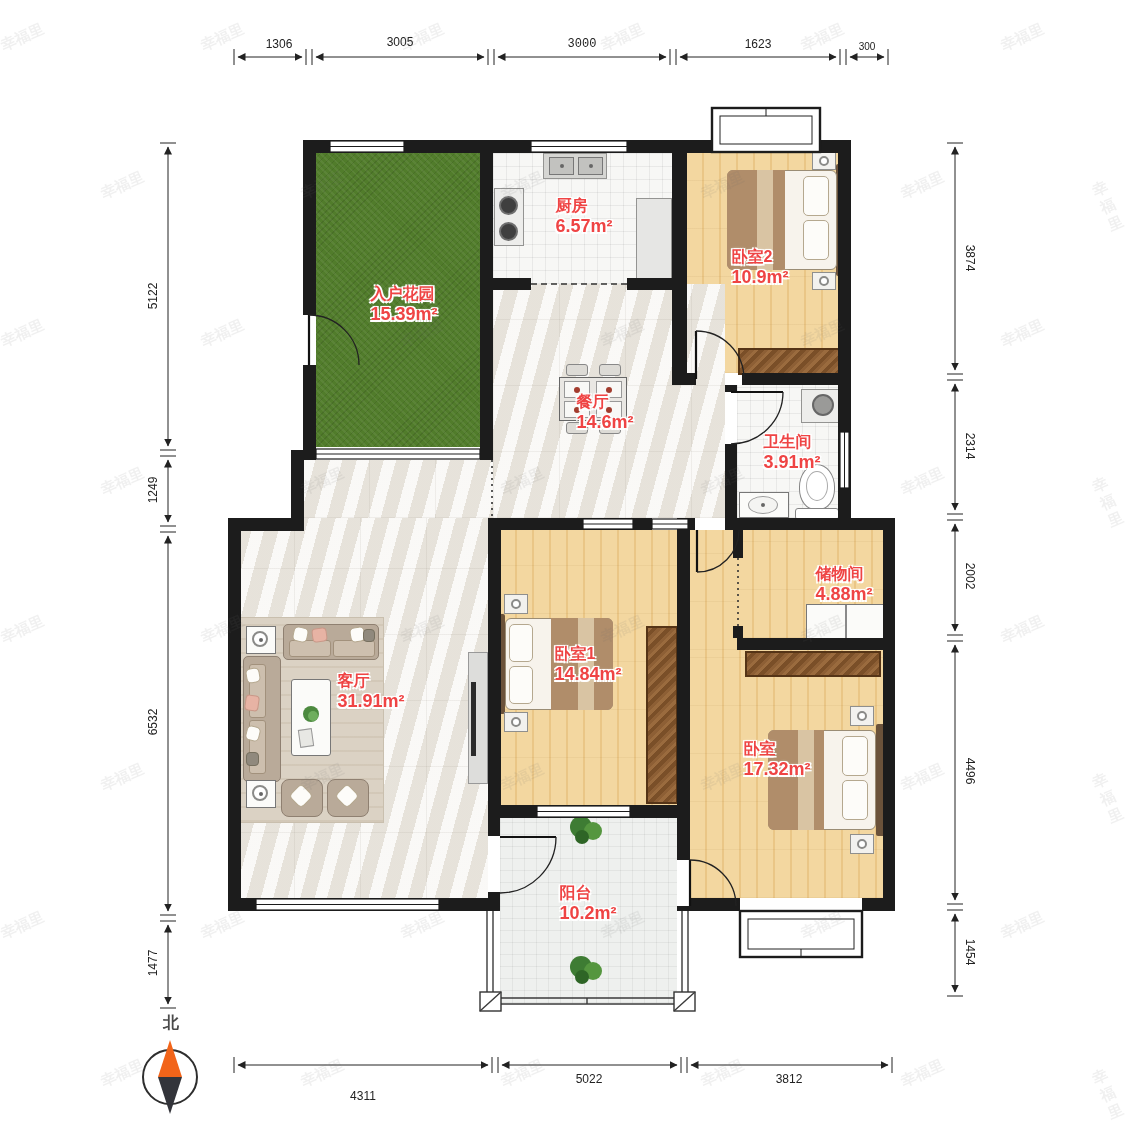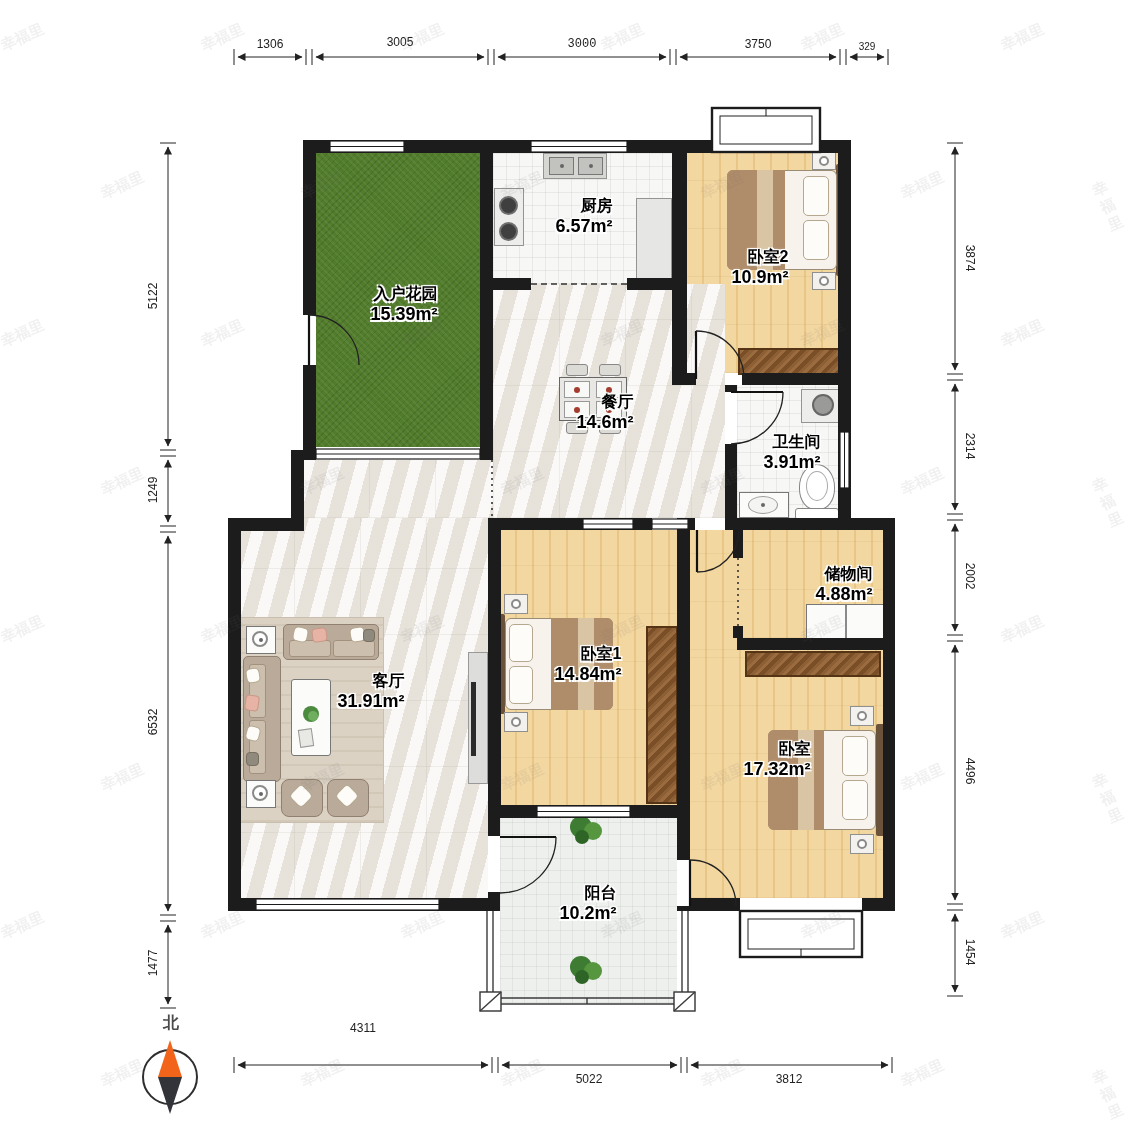--- a/index.html
+++ b/index.html
@@ -36,21 +36,21 @@
   .hb{background:#6b523a;border-radius:2px;}
   .nst{background:#f2f1ee;border:1px solid #8f8f8d;}
   .knob{border:2px solid #8a8a88;border-radius:50%;background:#fff;}
   .dot{background:#666;border-radius:50%;}
   .sofa{background:#b9aa99;border:1px solid #8f8071;border-radius:5px;}
   .cushion{background:#cdbfae;border:1px solid #a2917c;border-radius:3px;}
   .whitebox{background:#fbfbf9;border:1.5px solid #777;}
   .appl{background:#ededeb;border:1px solid #949492;}
   .plantc{border-radius:50%;}
   
-  .lbl{position:absolute;transform:translate(-50%,-50%);text-align:right;font-weight:700;color:#000000;line-height:21px;white-space:nowrap;
+  .lbl{position:absolute;transform:translate(-50%,-50%);text-align:left;font-weight:700;color:#ef4444;line-height:21px;white-space:nowrap;
        text-shadow:-1.5px -1.5px 0 #fff,1.5px -1.5px 0 #fff,-1.5px 1.5px 0 #fff,1.5px 1.5px 0 #fff,0 0 3px #fff;}
   .lbl .nm{font-size:16px;}
   .lbl .ar{font-size:18px;}
   .dim{position:absolute;font-size:12px;color:#222;transform:translate(-50%,-50%);white-space:nowrap;}
   .dim.vl{transform:translate(-50%,-50%) rotate(-90deg);}
   .dim.vr{transform:translate(-50%,-50%) rotate(90deg);}
   .north{position:absolute;transform:translate(-50%,-50%);font-size:16px;font-weight:700;color:#4a4a4a;}
   .wm{position:absolute;color:rgba(110,110,110,.10);font-size:15px;font-weight:700;transform:rotate(-24deg);pointer-events:none;}
   
   svg{position:absolute;left:0;top:0;}
@@ -465,38 +465,38 @@
     </div>
     <div class="lbl" style="left:777px;top:759px;">
       <div class="nm">卧室</div>
       <div class="ar">17.32m²</div>
     </div>
     <div class="lbl" style="left:588px;top:903px;">
       <div class="nm">阳台</div>
       <div class="ar">10.2m²</div>
     </div>
 
-    <span class="dim" style="left:270px;top:44px;">1306</span>
+    <span class="dim" style="left:279px;top:44px;">1306</span>
     <span class="dim" style="left:400px;top:42px;">3005</span>
     <span class="dim" style="left:582px;top:44px;font-family:Liberation Mono, monospace;">3000</span>
-    <span class="dim" style="left:758px;top:44px;">3750</span>
-    <span class="dim" style="left:867px;top:46px;font-size:10px;">329</span>
+    <span class="dim" style="left:758px;top:44px;">1623</span>
+    <span class="dim" style="left:867px;top:46px;font-size:10px;">300</span>
 
     <span class="dim vl" style="left:153px;top:296px;">5122</span>
     <span class="dim vl" style="left:153px;top:490px;">1249</span>
     <span class="dim vl" style="left:153px;top:722px;">6532</span>
     <span class="dim vl" style="left:153px;top:963px;">1477</span>
 
     <span class="dim vr" style="left:970px;top:258px;">3874</span>
     <span class="dim vr" style="left:970px;top:446px;">2314</span>
     <span class="dim vr" style="left:970px;top:576px;">2002</span>
     <span class="dim vr" style="left:970px;top:771px;">4496</span>
     <span class="dim vr" style="left:970px;top:952px;">1454</span>
 
-    <span class="dim" style="left:363px;top:1028px;">4311</span>
+    <span class="dim" style="left:363px;top:1096px;">4311</span>
     <span class="dim" style="left:589px;top:1079px;">5022</span>
     <span class="dim" style="left:789px;top:1079px;">3812</span>
 
     <span class="north" style="left:171px;top:1023px;">北</span>
   </div>
 
   <div id="wm">
       <span class="wm" style="left: 0px; top: 28px;">幸福里</span>
       <span class="wm" style="left: 200px; top: 28px;">幸福里</span>
       <span class="wm" style="left: 400px; top: 28px;">幸福里</span>

